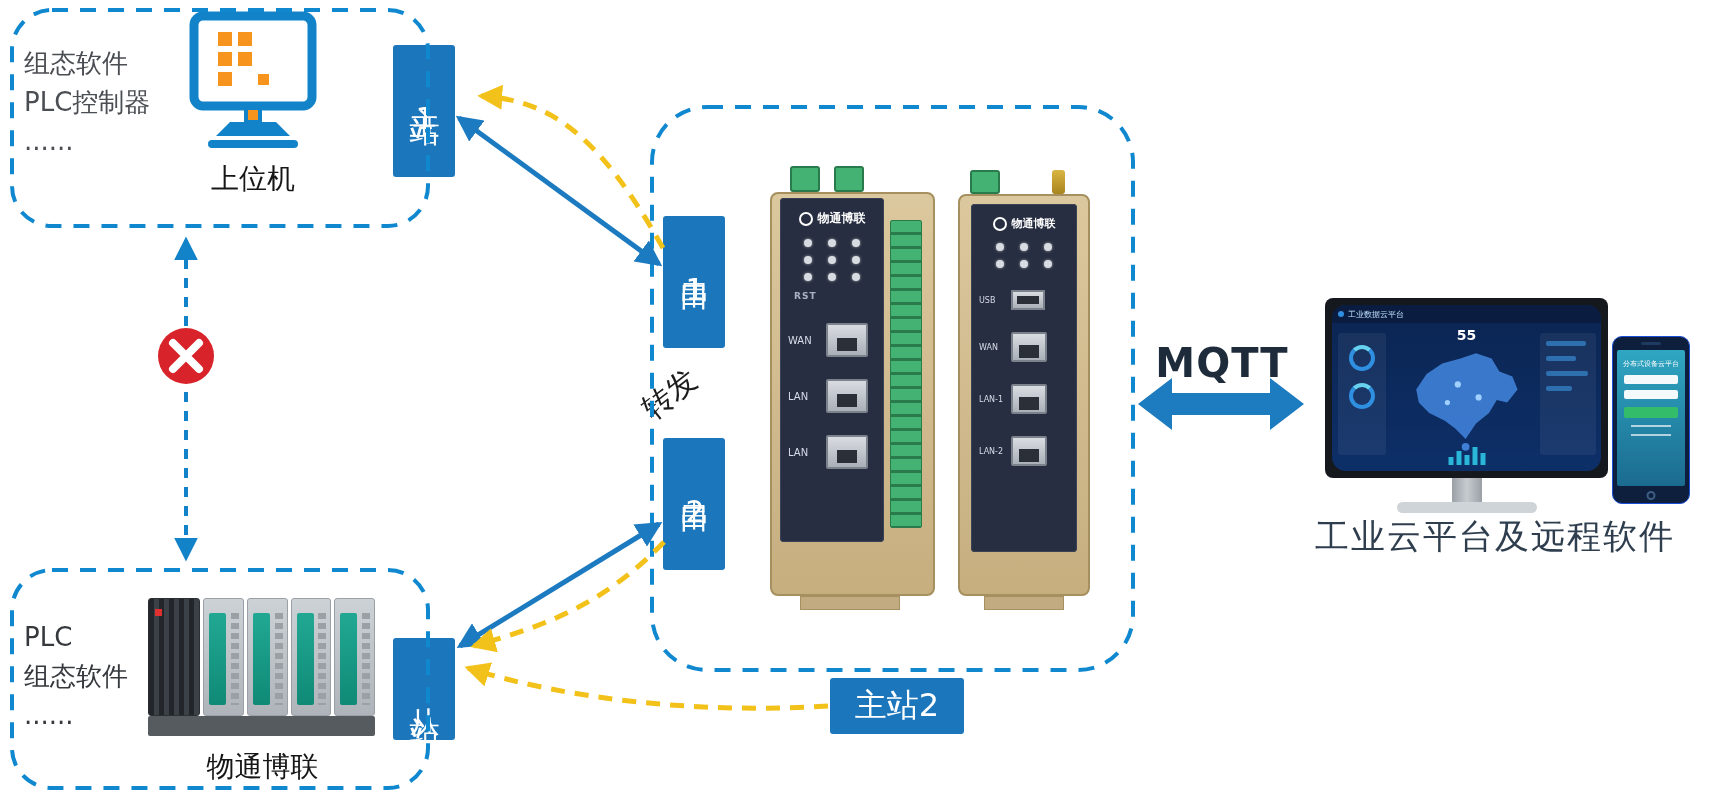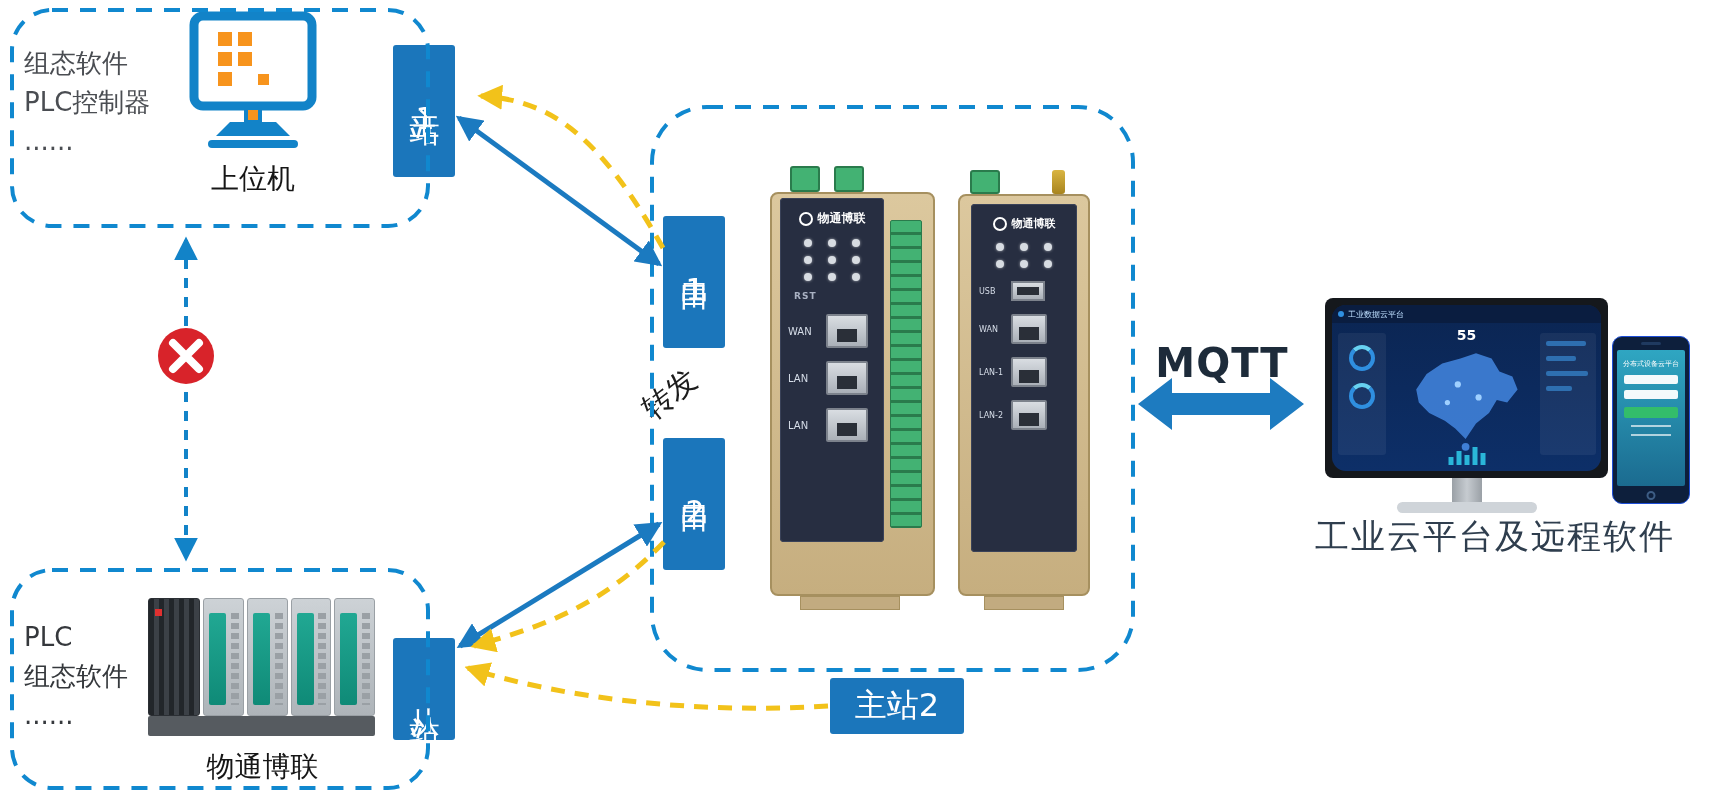--- a/index.html
+++ b/index.html
@@ -63,21 +63,21 @@
   .d1-strip { position:absolute; left:120px; top:54px; width:32px; height:308px;
               background:repeating-linear-gradient(180deg,#43b273 0 11px,#2a7b4c 11px 14px);
               border:1px solid #2a7b4c; border-radius:2px; }
   .brand { display:flex; align-items:center; justify-content:center; gap:5px; padding-top:12px;
            color:#ffffff; font-size:12px; font-weight:bold; white-space:nowrap; }
   .d2-panel .brand { font-size:11px; }
   .logo-circle { width:14px; height:14px; border-radius:50%; border:2px solid #fff; flex:0 0 auto; }
   .led-grid { margin:12px auto 0; width:72px; display:flex; flex-wrap:wrap; gap:9px 16px; justify-content:center; }
   .led { width:8px; height:8px; border-radius:50%; background:#d7dce2; box-shadow:0 0 3px rgba(255,255,255,.6); }
   .rst { margin:10px 0 2px 14px; font-size:9px; color:#a9b1c2; letter-spacing:1px;font-weight:bold; }
-  .port-row { display:flex; align-items:center; gap:6px; margin:13px 0 0 8px; }
+  .port-row { display:flex; align-items:center; gap:6px; margin:22px 0 0 8px; }
   .port-label { font-size:10px; color:#d6dde8; width:32px; }
   .d2-panel .port-label { font-size:8px; width:26px; }
   .rj45 { width:42px; height:34px; background:linear-gradient(180deg,#d9dde2,#aab0b8);
           border:2px solid #7c828c; border-radius:2px; position:relative; }
   .d2-panel .rj45 { width:36px; height:30px; }
   .rj45::after { content:""; position:absolute; left:50%; top:42%; transform:translateX(-50%);
           width:20px; height:13px; background:#2a2f38; }
   .usb { width:34px; height:20px; background:linear-gradient(180deg,#d9dde2,#aab0b8);
          border:2px solid #7c828c; position:relative; }
   .usb::after { content:""; position:absolute; left:50%; top:50%; transform:translate(-50%,-50%);

